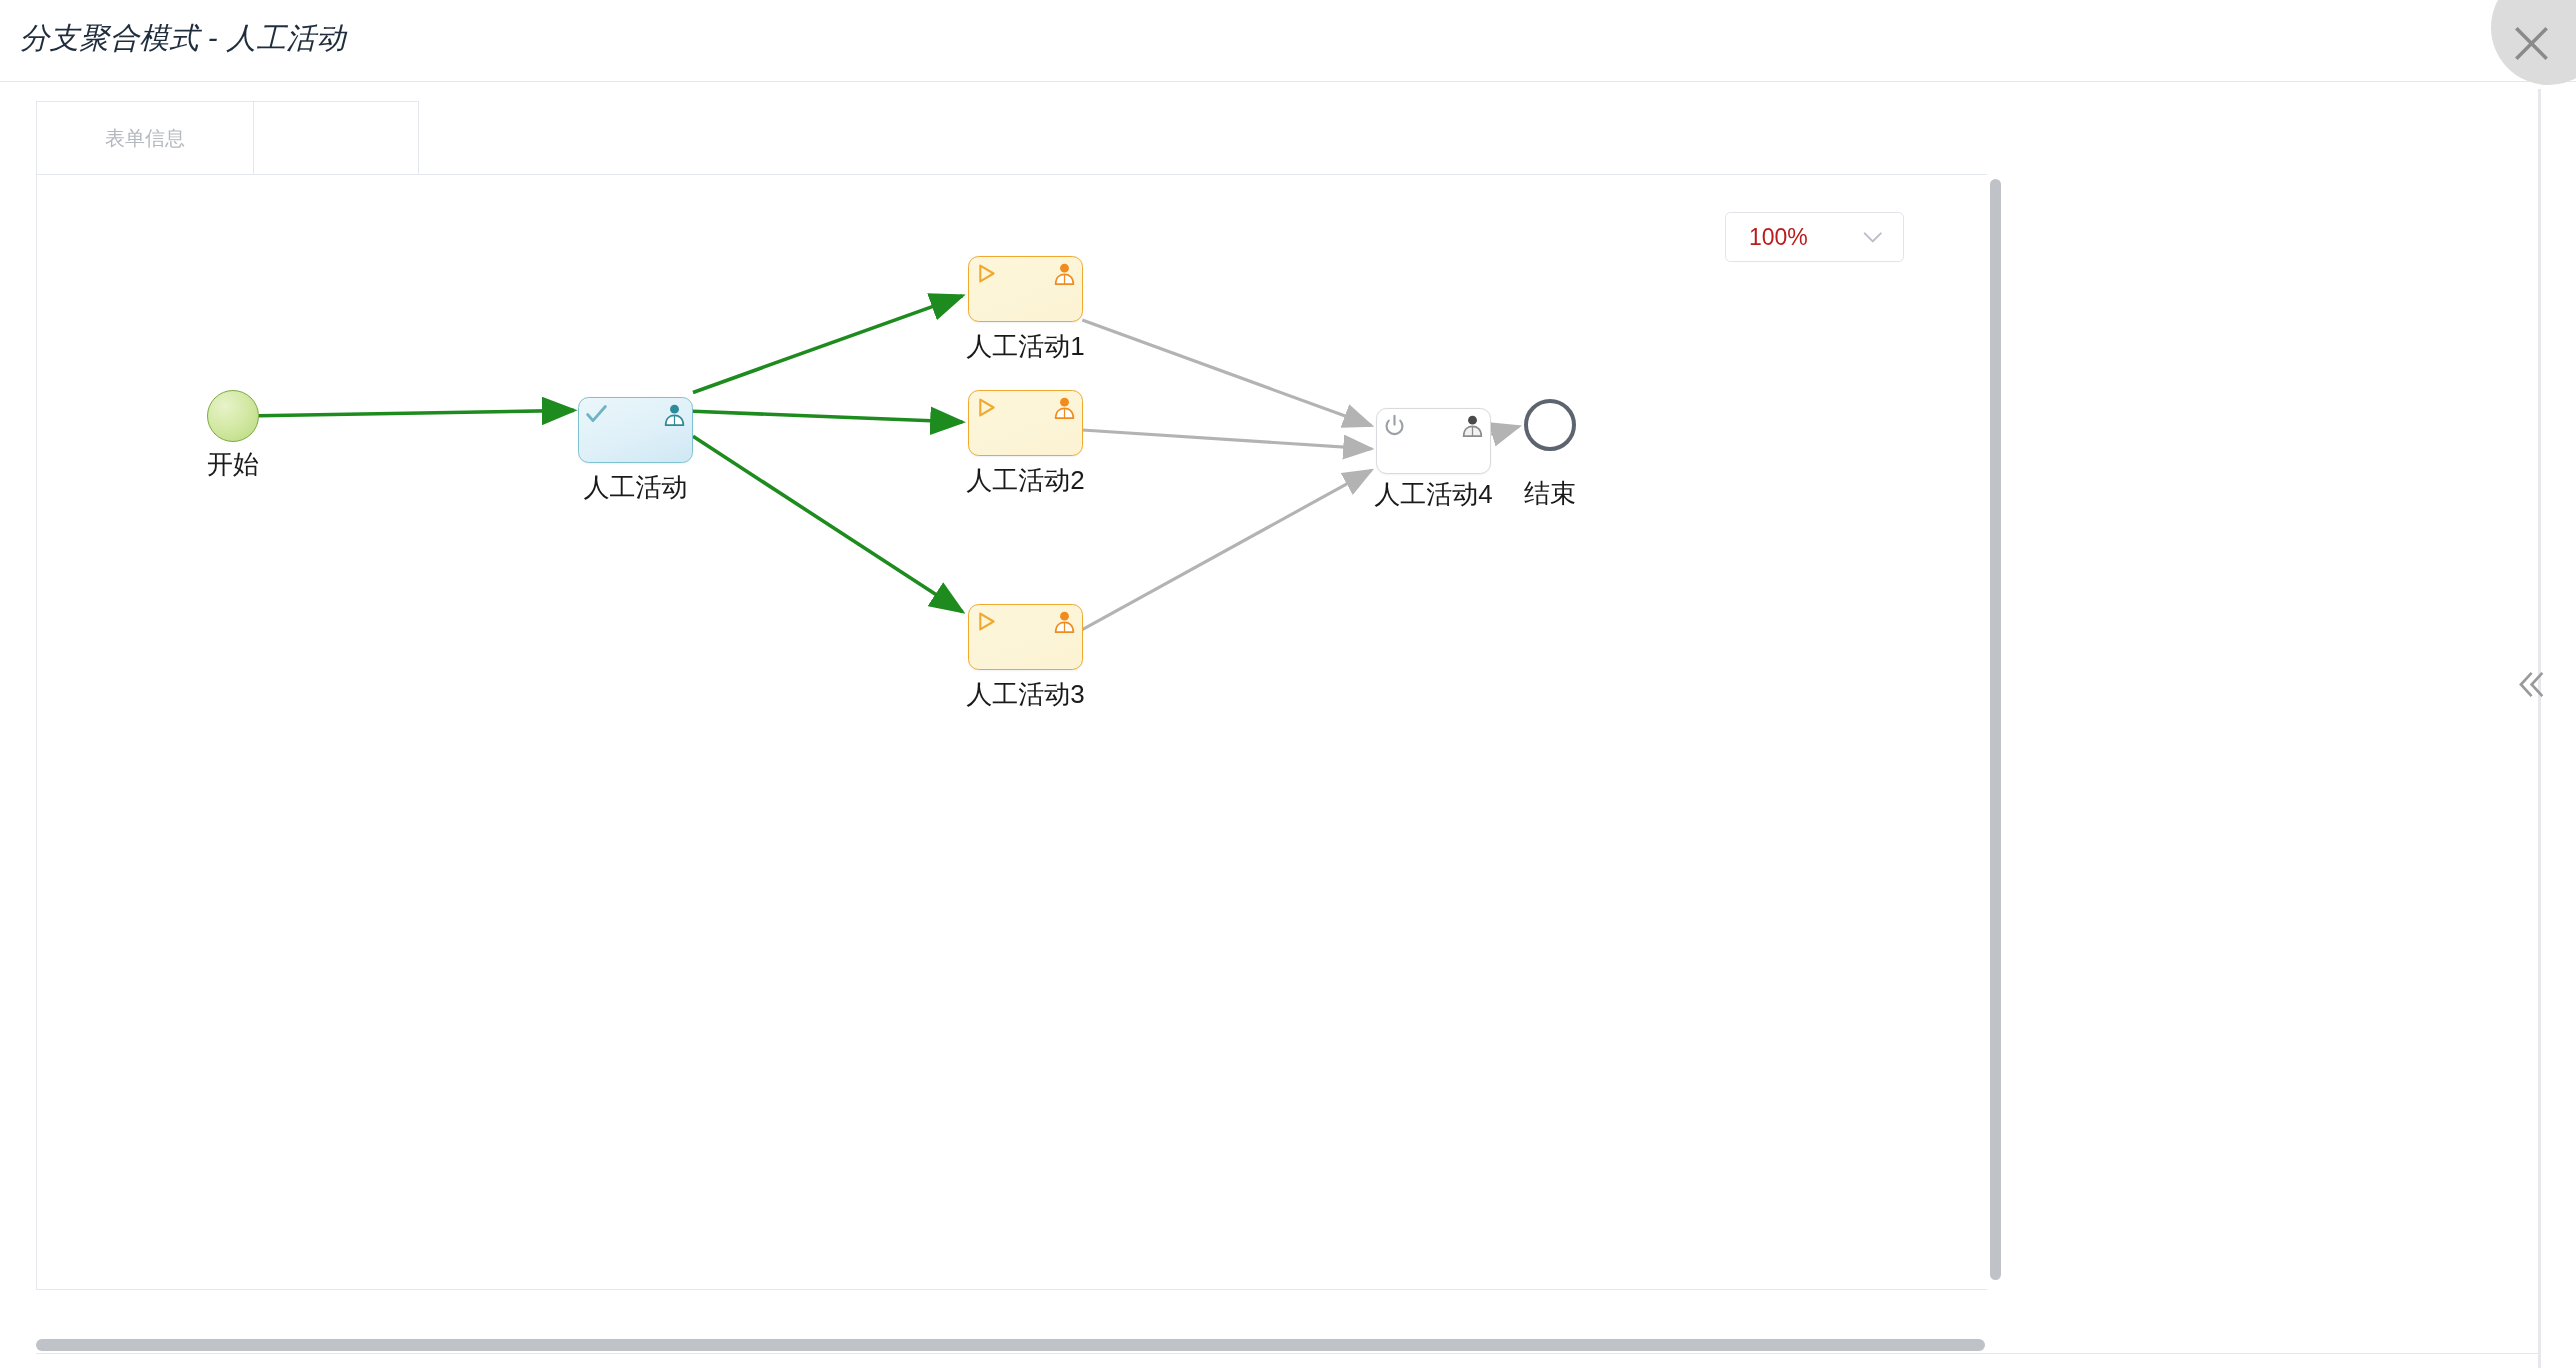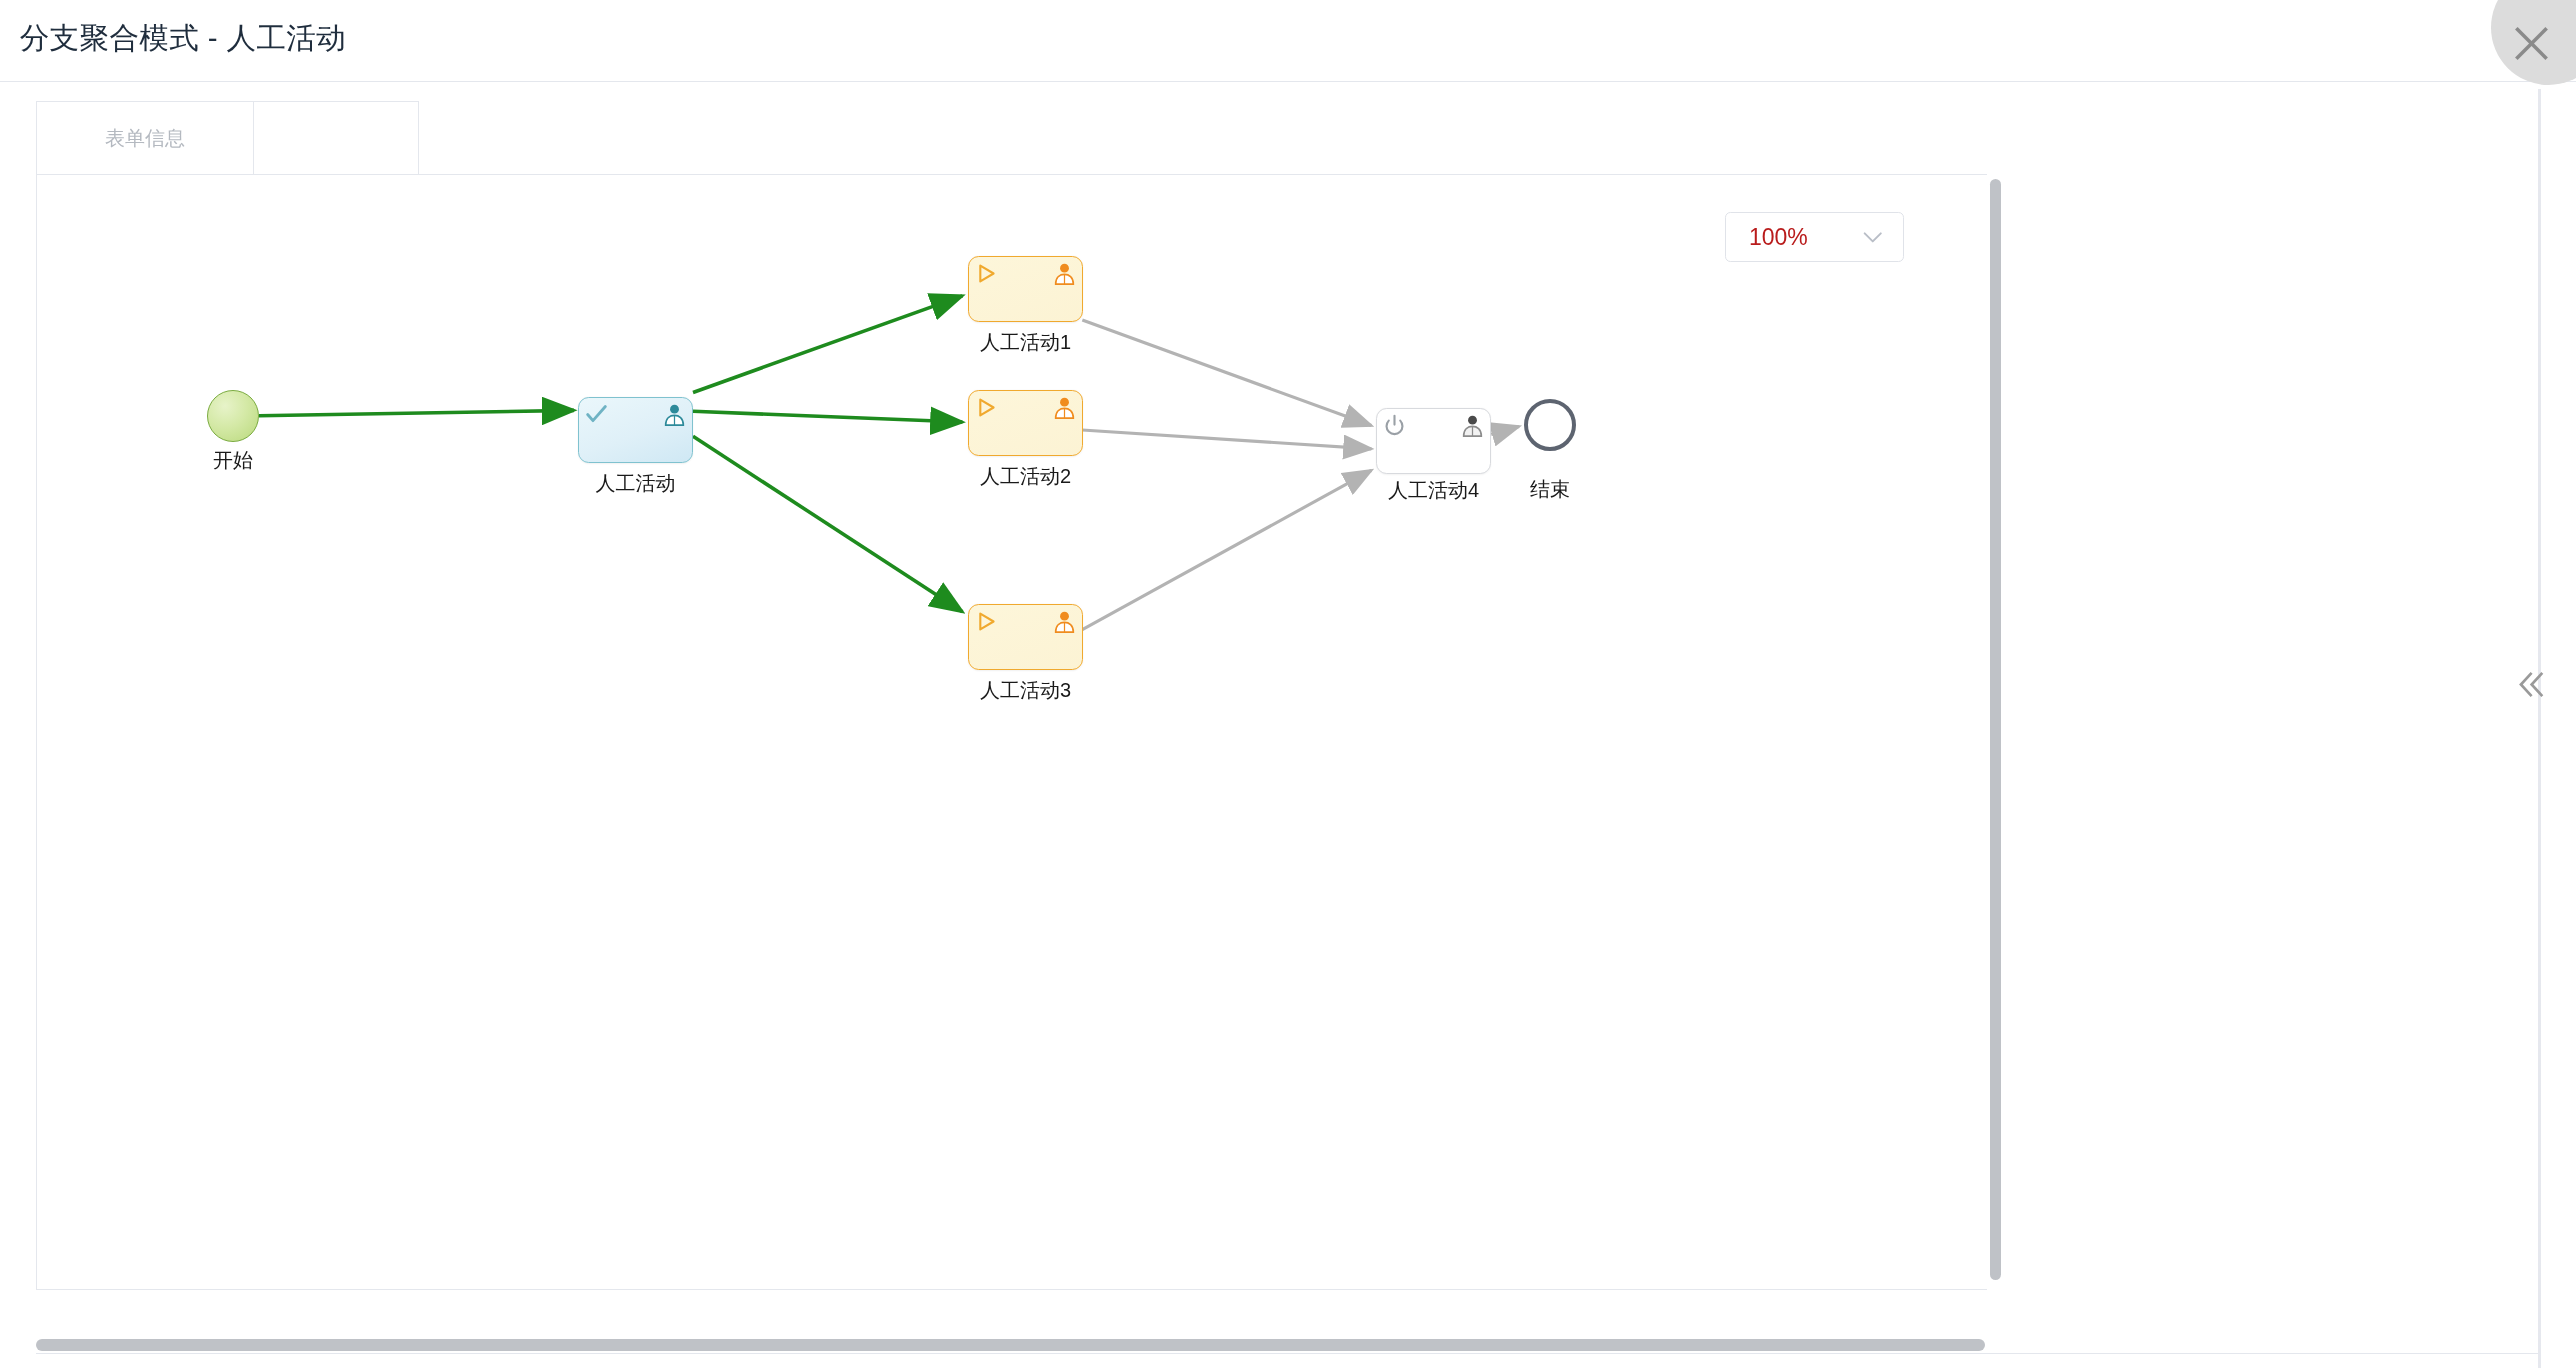--- a/index.html
+++ b/index.html
@@ -9,21 +9,21 @@
     background: #ffffff;
     font-family: "Liberation Sans", "DejaVu Sans", sans-serif;
     overflow: hidden;
   }
 
   #root { position: relative; width: 2576px; height: 1368px; background:#fff; }
 
   
   .header {
     position: absolute; left: 0; top: 0; width: 2576px; height: 82px;
-    border-bottom: 1.8px solid #e4e7ed; background: #fff;
+    border-bottom: 1.8px solid #e4e7ed; background: #fff; font-style: italic;
   }
   .header-title {
     position: absolute; left: 19.7px; top: 16px;
     font-size: 29.5px; line-height: 43px; color: #1f2d3d;
     white-space: nowrap; letter-spacing: 0.4px;
   }
   .close-btn {
     position: absolute; right: -30px; top: -30px;
     width: 115px; height: 115px; border-radius: 50%;
     background: #dcdcdc; cursor: pointer;
@@ -65,21 +65,21 @@
     border: 1.8px solid #e0e3e9; border-radius: 5.4px; background: #fff;
     display: flex; align-items: center; cursor: pointer;
   }
   .zoom-value { margin-left: 23px; font-size: 23px; color: #b91c1c; }
   .zoom-caret { position: absolute; right: 19.7px; top: 15px; }
 
   
   .node { position: absolute; }
   .node-label {
     position: absolute; left: 50%; transform: translateX(-50%);
-    white-space: nowrap; font-size: 20px; color: #1a1a1a; text-align: center;
+    white-space: nowrap; font-size: 26px; color: #1a1a1a; text-align: center;
   }
 
   .circle-start {
     width: 52px; height: 52px; border-radius: 50%;
     border: 1.8px solid #7aab3f;
     background: radial-gradient(circle at 34% 30%, #e7f3c9 0%, #d4e9a6 45%, #b9d97c 100%);
   }
   .circle-end {
     width: 52px; height: 52px; border-radius: 50%;
     border: 4.5px solid #5d6470; background: #ffffff;

